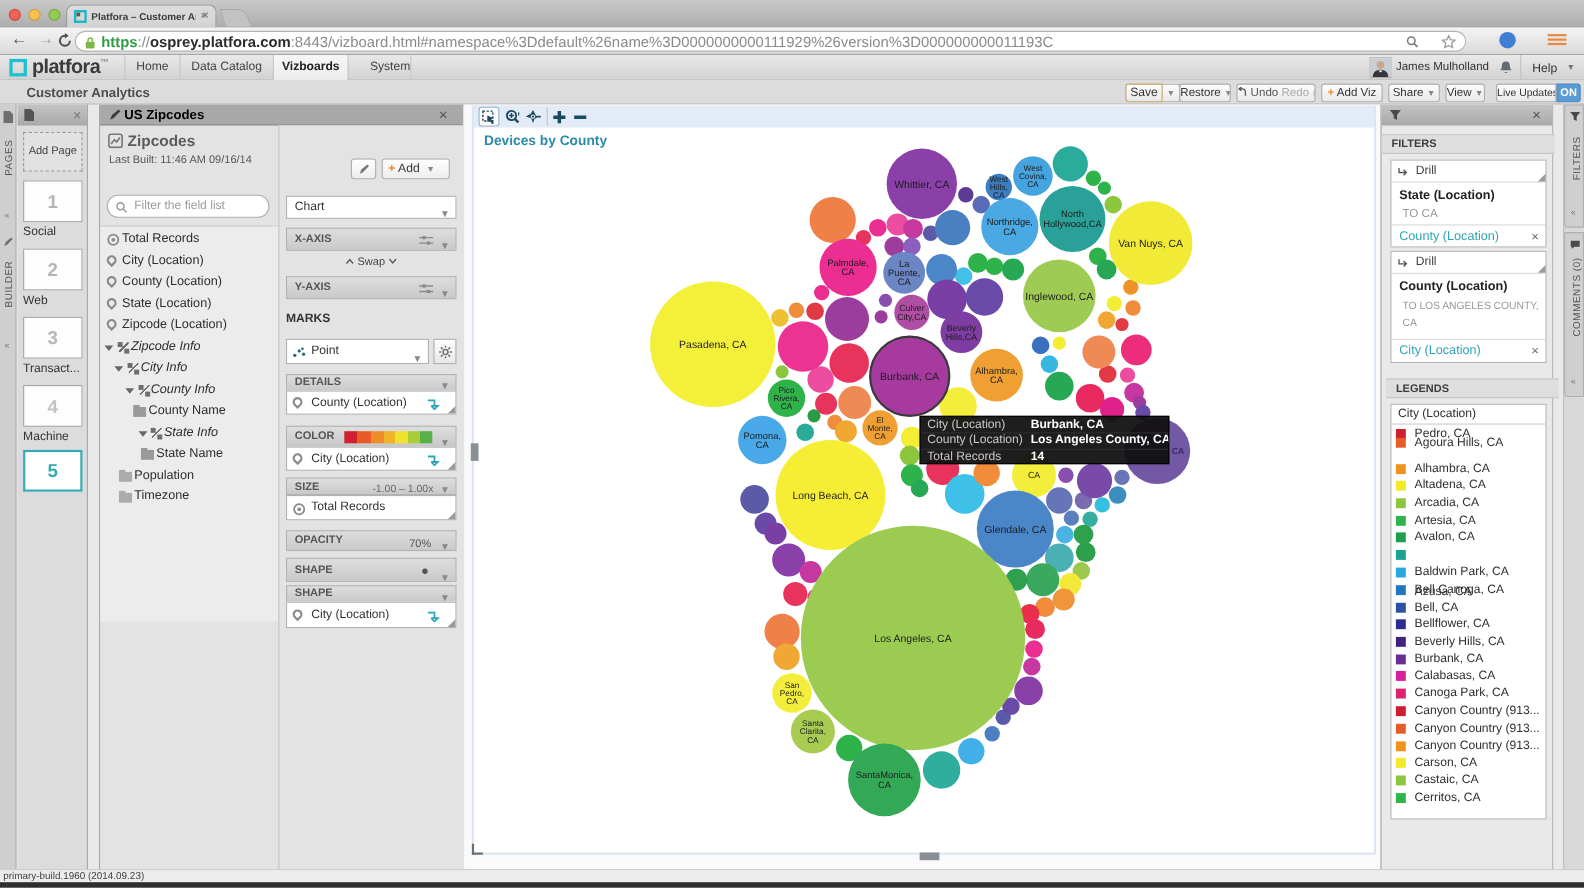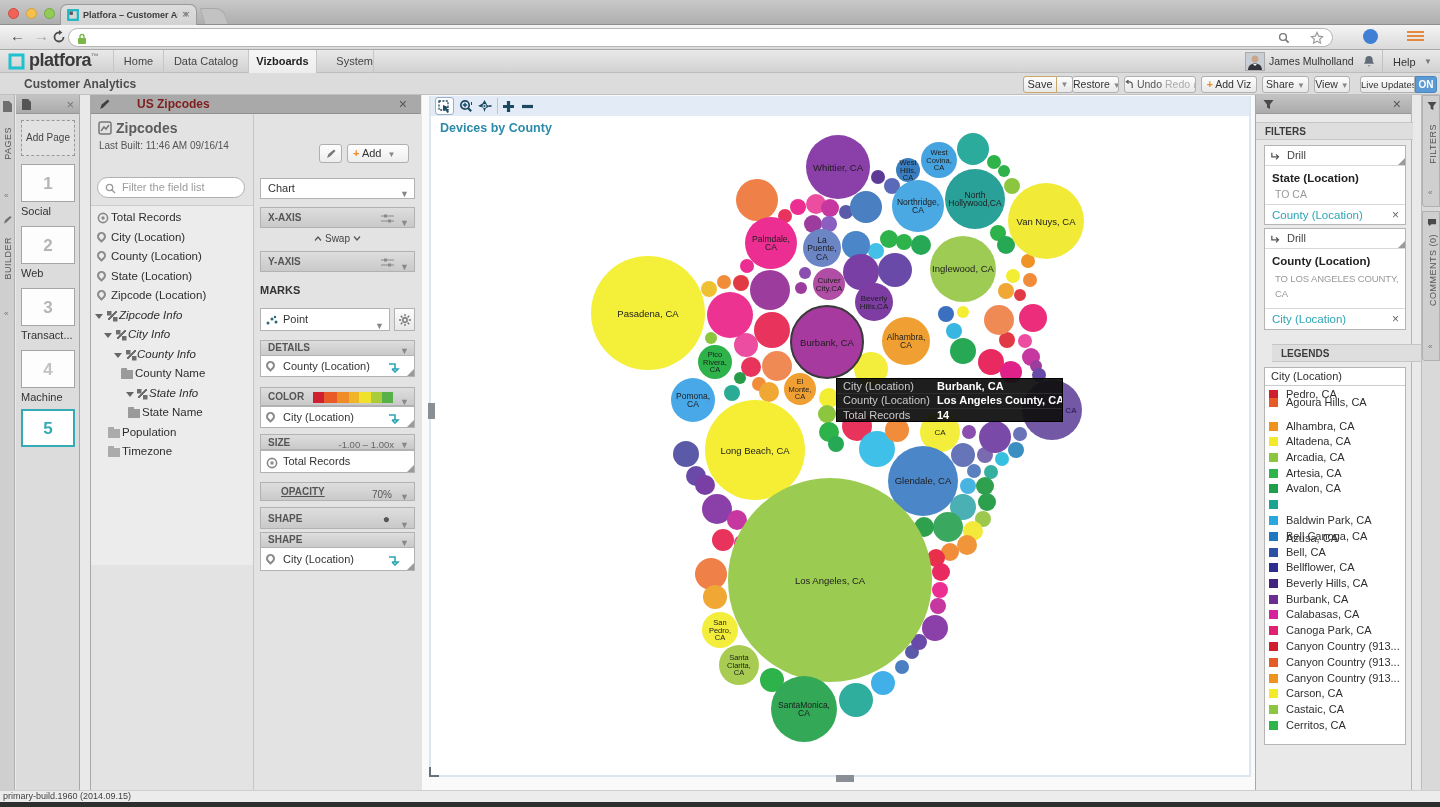--- a/index.html
+++ b/index.html
@@ -60,20 +60,21 @@
  <span style="position:absolute;left:34px;top:2px;font-size:15px;color:#a5a5a5;font-weight:bold;">→</span>
  <svg style="position:absolute;left:52px;top:5px" width="14" height="14" viewBox="0 0 14 14">
       <path d="M11.5 7A4.5 4.5 0 1 1 7 2.5" fill="none" stroke="#4c4c4c" stroke-width="1.8"></path>
       <path d="M7 0l3.4 2.5L7 5z" fill="#4c4c4c"></path>
     </svg>
  <div id="urlbar">
   <svg style="position:absolute;left:8px;top:4px" width="10" height="12" viewBox="0 0 10 12">
         <rect x="1" y="5" width="8" height="6" rx="1" fill="#7ab648"></rect>
         <path d="M3 5V3.5a2 2 0 0 1 4 0V5" fill="none" stroke="#7ab648" stroke-width="1.4"></path>
       </svg>
+  <div style="position:absolute;left:23px;top:2px;white-space:nowrap;font-size:13.5px;color:#8a8a8a;"><span style="color:#2f9e44;font-weight:bold;">https</span>://<span style="color:#2b2b2b;font-weight:bold;">osprey.platfora.com</span>:8443/vizboard.html#namespace%3Ddefault%26name%3D0000000000111929%26version%3D000000000011193C</div>
   <svg style="position:absolute;right:42px;top:3px" width="12" height="12" viewBox="0 0 12 12">
         <circle cx="5" cy="5" r="3.4" fill="none" stroke="#7a7a7a" stroke-width="1.4"></circle>
         <path d="M7.6 7.6l3 3" stroke="#7a7a7a" stroke-width="1.6"></path>
       </svg>
   <svg style="position:absolute;right:8px;top:2px" width="14" height="14" viewBox="0 0 14 14">
         <path d="M7 1.5l1.7 3.6 3.9.5-2.9 2.7.8 3.9L7 10.3l-3.5 1.9.8-3.9L1.4 5.6l3.9-.5z" fill="none" stroke="#9a9a9a" stroke-width="1.2"></path>
       </svg>
  </div>
  <span style="position:absolute;right:62px;top:4px;width:15px;height:15px;border-radius:50%;background:#3f7fd4;"></span>
  <div style="position:absolute;right:16px;top:6px;width:17px;height:13px;">
@@ -160,21 +161,21 @@
  <div style="position:absolute;left:5px;top:255px;width:54px;height:38px;background:#fdfdfd;border:1px solid #a5a5a5;text-align:center;font-size:17px;font-weight:bold;color:#c2c2c2;line-height:38px;">4</div>
  <div style="position:absolute;left:5px;top:296px;font-size:11px;color:#333;">Machine</div>
  <div style="position:absolute;left:5px;top:314px;width:54px;height:38px;background:#fff;border:2px solid #35aab4;text-align:center;font-size:17px;font-weight:bold;color:#35aab4;line-height:36px;">5</div>
 </div>
 
 <div id="builder" style="position:absolute;left:90px;top:95px;width:331px;height:695px;background:#e3e3e3;border-right:1px solid #a8a8a8;border-left:1px solid #a8a8a8;">
  <div class="phead" style="background:#a9a9a9;border-bottom:1px solid #8f8f8f;">
    <svg style="position:absolute;left:8px;top:4px" width="11" height="11" viewBox="0 0 10 10">
         <path d="M1 9l1.5-4L8 .5 9.5 2 4 7.5z" fill="#3f3f3f"></path>
       </svg>
-   <span style="position:absolute;left:22px;top:2px;font-size:12px;font-weight:bold;color:#7f1d1d;margin-left:24px;">US Zipcodes</span>
+   <span style="position:absolute;left:22px;top:2px;font-size:12px;font-weight:bold;color:#000000;">US Zipcodes</span>
    <span class="x" style="position:absolute;right:13px;top:0;font-size:14px;color:#555;">×</span>
  </div>
 
  <svg style="position:absolute;left:7px;top:26px" width="14" height="14" viewBox="0 0 14 14">
       <rect x="1" y="1" width="12" height="12" rx="2" fill="none" stroke="#777" stroke-width="1.5"></rect>
       <path d="M3 10l3-4 2 2 3-4" fill="none" stroke="#777" stroke-width="1.5"></path>
     </svg>
  <span style="position:absolute;left:25px;top:25px;font-size:14px;font-weight:bold;color:#5c5c5c;">Zipcodes</span>
  <span style="position:absolute;left:8px;top:45px;font-size:10px;color:#555;">Last Built: 11:46 AM 09/16/14</span>
  <div style="position:absolute;left:6px;top:82px;width:148px;height:21px;background:#fff;border:1px solid #b0b0b0;border-radius:11px;">
@@ -291,21 +292,21 @@
         </svg><i class="crn"></i></div>
   <div class="secbar" style="position:absolute;left:169px;top:292px;width:155px;height:19px;line-height:18px;"><span style="margin-left:7px;">COLOR</span><span style="position:absolute;left:52px;top:4px;width:80px;height:11px;background:linear-gradient(90deg,#cf2030 0 14%,#e85a28 0 30%,#f08c28 0 45%,#f0b428 0 58%,#f0e22c 0 72%,#a8cc3a 0 86%,#58b048 0 100%);"></span><span class="carat" style="top:5px;">▼</span></div>
   <div class="dd" style="position:absolute;left:169px;top:311px;width:155px;height:22px;line-height:20px;"><i class="fi pin" style="left:5px;top:5px;"></i><span style="margin-left:22px;">City (Location)</span><svg style="position:absolute;right:14px;top:5px" width="12" height="12" viewBox="0 0 12 12">
           <path d="M1 3h6v5M4 8l3 3 3-3h-6" fill="none" stroke="#2da5b4" stroke-width="1.6"></path>
         </svg><i class="crn"></i></div>
   <div class="secbar" style="position:absolute;left:169px;top:339px;width:155px;height:16px;line-height:15px;"><span style="margin-left:7px;">SIZE</span><span style="position:absolute;right:20px;top:2px;font-weight:normal;font-size:9.5px;color:#666;">-1.00 – 1.00x</span><span class="carat" style="top:3px;">▼</span></div>
   <div class="dd" style="position:absolute;left:169px;top:355px;width:155px;height:23px;line-height:21px;"><svg style="position:absolute;left:5px;top:6px" width="12" height="12" viewBox="0 0 12 12">
           <circle cx="6" cy="6" r="4.6" fill="none" stroke="#8a8a8a" stroke-width="1.6"></circle>
           <circle cx="6" cy="6" r="1.7" fill="#8a8a8a"></circle>
         </svg><span style="margin-left:22px;">Total Records</span><i class="crn"></i></div>
-  <div class="secbar" style="position:absolute;left:169px;top:387px;width:155px;height:19px;line-height:18px;"><span style="margin-left:20px;text-decoration:underline;">OPACITY</span><span style="position:absolute;right:22px;top:3px;font-weight:normal;font-size:10px;color:#555;">70%</span><span class="carat" style="top:5px;">▼</span></div>
+  <div class="secbar" style="position:absolute;left:169px;top:387px;width:155px;height:19px;line-height:18px;"><span style="margin-left:7px;">OPACITY</span><span style="position:absolute;right:22px;top:3px;font-weight:normal;font-size:10px;color:#555;">70%</span><span class="carat" style="top:5px;">▼</span></div>
   <div class="secbar" style="position:absolute;left:169px;top:412px;width:155px;height:22px;line-height:21px;"><span style="margin-left:7px;">SHAPE</span><span style="position:absolute;right:24px;top:1px;color:#555;font-size:12px;">●</span><span class="carat" style="top:7px;">▼</span></div>
   <div class="secbar" style="position:absolute;left:169px;top:437px;width:155px;height:15px;line-height:14px;border-bottom:none;"><span style="margin-left:7px;">SHAPE</span><span class="carat" style="top:3px;">▼</span></div>
   <div class="dd" style="position:absolute;left:169px;top:452px;width:155px;height:24px;line-height:22px;"><i class="fi pin" style="left:5px;top:6px;"></i><span style="margin-left:22px;">City (Location)</span><svg style="position:absolute;right:14px;top:6px" width="12" height="12" viewBox="0 0 12 12">
           <path d="M1 3h6v5M4 8l3 3 3-3h-6" fill="none" stroke="#2da5b4" stroke-width="1.6"></path>
         </svg><i class="crn"></i></div>
  </div>
 </div>
 
 <div id="pagearea" style="position:absolute;left:422px;top:95px;width:833px;height:695px;background:#fafafa;"></div>
 <div id="chartpanel" style="position:absolute;left:429px;top:96px;width:822px;height:681px;background:#fff;border:2px solid #dce5f2;"></div>
@@ -554,21 +555,21 @@
    <div style="position:absolute;left:0px;top:58px;width:140px;height:21px;border-top:1px solid #d8d8d8;font-size:11.5px;color:#2da5b4;line-height:20px;"><span style="margin-left:7px;">County (Location)</span><span style="position:absolute;right:6px;top:0px;color:#666;font-size:12px;">×</span></div>
  </div>
  <div class="fcard" style="top:133px;height:102px;">
    <div class="drillrow"><svg style="position:absolute;left:6px;top:5px" width="10" height="10" viewBox="0 0 12 12">
           <path d="M1 2v5h8M6 4l3 3-3 3" fill="none" stroke="#555" stroke-width="1.5"></path>
         </svg><span style="margin-left:22px;">Drill</span><i class="crn"></i></div>
    <div style="position:absolute;left:7px;top:26px;font-size:11.5px;font-weight:bold;color:#222;">County (Location)</div>
    <div style="position:absolute;left:10px;top:42px;font-size:9.5px;color:#999;line-height:15px;white-space:nowrap;letter-spacing:-0.1px;">TO LOS ANGELES COUNTY,<br>CA</div>
    <div style="position:absolute;left:0px;top:79px;width:140px;height:21px;border-top:1px solid #d8d8d8;font-size:11.5px;color:#2da5b4;line-height:20px;"><span style="margin-left:7px;">City (Location)</span><span style="position:absolute;right:6px;top:0px;color:#666;font-size:12px;">×</span></div>
  </div>
- <div style="position:absolute;left:16px;top:249px;width:157px;height:18px;background:#dedede;border-top:1px solid #c6c6c6;border-bottom:1px solid #c6c6c6;font-size:10px;font-weight:bold;color:#3c3c3c;line-height:17px;"><span style="margin-left:9px;">LEGENDS</span></div>
+ <div style="position:absolute;left:4px;top:249px;width:157px;height:18px;background:#dedede;border-top:1px solid #c6c6c6;border-bottom:1px solid #c6c6c6;font-size:10px;font-weight:bold;color:#3c3c3c;line-height:17px;"><span style="margin-left:9px;">LEGENDS</span></div>
  <div class="fcard" style="top:272px;height:378px;font-size:11px;color:#2e2e2e;">
    <div style="position:relative;height:18px;border-bottom:1px solid #ccc;line-height:17px;"><span style="margin-left:6px;">City (Location)</span></div>
    <div id="legendrows" style="position:absolute;left:0;top:19px;width:140px;">
         <div style="position:absolute;left:0;top:0px;height:16px;width:140px;">
           <span style="position:absolute;left:4px;top:3px;width:9px;height:9px;background:#cf1f2e;"></span>
           <span style="position:absolute;left:21px;top:1px;white-space:nowrap;">Pedro, CA</span>
         </div>
         <div style="position:absolute;left:0;top:8px;height:16px;width:140px;">
           <span style="position:absolute;left:4px;top:3px;width:9px;height:9px;background:#e55c28;"></span>
           <span style="position:absolute;left:21px;top:1px;white-space:nowrap;">Agoura Hills, CA</span>
@@ -667,15 +668,15 @@
  </div>
  <div style="position:absolute;left:0;top:116px;width:18px;height:150px;background:#cfcfcf;border:1px solid #b0b0b0;border-radius:0 0 0 3px;">
   <svg style="position:absolute;left:4px;top:6px" width="10" height="9" viewBox="0 0 11 10">
         <path d="M1 1h9v6H5L2 9V7H1z" fill="#4a4a4a"></path>
       </svg>
   <div class="vtext" style="position:absolute;left:5px;top:22px;font-size:9px;">COMMENTS (0)</div>
   <div style="position:absolute;left:5px;top:130px;color:#777;font-size:8px;">«</div>
  </div>
 </div>
 <div id="footer1" style="position:absolute;left:0;top:790px;width:1440px;height:12px;background:#ececec;border-top:1px solid #cfcfcf;">
- <span style="position:absolute;left:3px;top:0px;font-size:9px;color:#3f3f3f;">primary-build.1960 (2014.09.15)</span>
+ <span style="position:absolute;left:3px;top:0px;font-size:9px;color:#3f3f3f;">primary-build.1960 (2014.09.23)</span>
 </div>
 <div style="position:absolute;left:0;top:802px;width:1440px;height:5px;background:#2e2e2e;"></div>
 
 </body></html>

